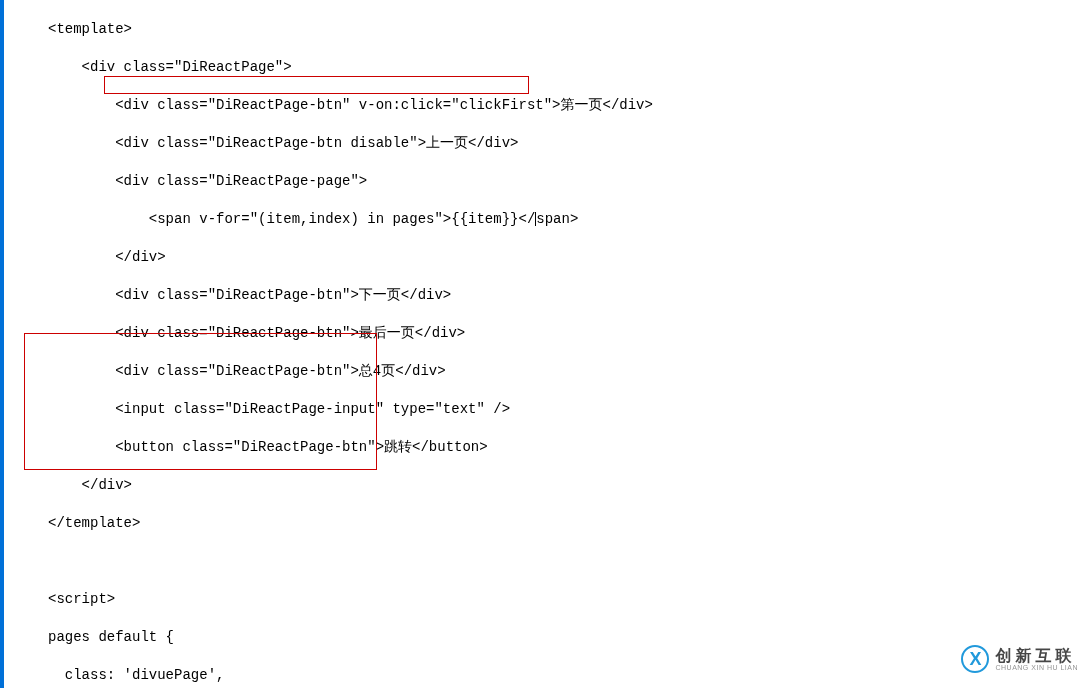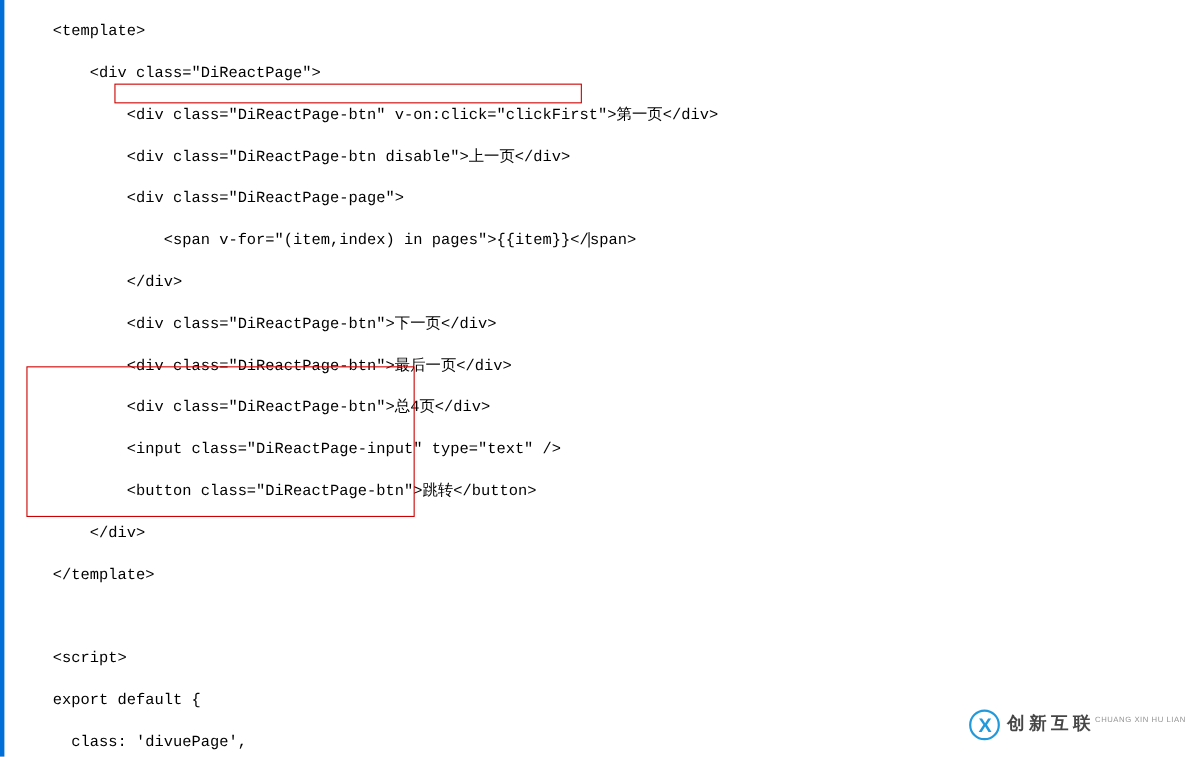--- a/index.html
+++ b/index.html
@@ -72,21 +72,21 @@
       justify-content: center;
     }
     .wm-x {
       color: #0a8fd8;
       font-weight: bold;
       font-size: 18px;
       font-family: sans-serif;
     }
     .wm-text {
       display: flex;
-      flex-direction: row;
+      flex-direction: column;
       line-height: 1;
     }
     .wm-cn {
       font-family: "Microsoft YaHei", sans-serif;
       font-size: 16px;
       font-weight: bold;
       color: #333;
       letter-spacing: 4px;
     }
     .wm-en {
@@ -118,21 +118,21 @@
 <div class="line">        &lt;/div&gt;</div>
 <div class="line">        &lt;div class="DiReactPage-btn"&gt;下一页&lt;/div&gt;</div>
 <div class="line">        &lt;div class="DiReactPage-btn"&gt;最后一页&lt;/div&gt;</div>
 <div class="line">        &lt;div class="DiReactPage-btn"&gt;总4页&lt;/div&gt;</div>
 <div class="line">        &lt;input class="DiReactPage-input" type="text" /&gt;</div>
 <div class="line">        &lt;button class="DiReactPage-btn"&gt;跳转&lt;/button&gt;</div>
 <div class="line">    &lt;/div&gt;</div>
 <div class="line">&lt;/template&gt;</div>
 <div class="line"></div>
 <div class="line">&lt;script&gt;</div>
-<div class="line">export default {</div>
+<div class="line">pages default {</div>
 <div class="line">  class: 'divuePage',</div>
 
 
 
 
 
 
 
 
 

